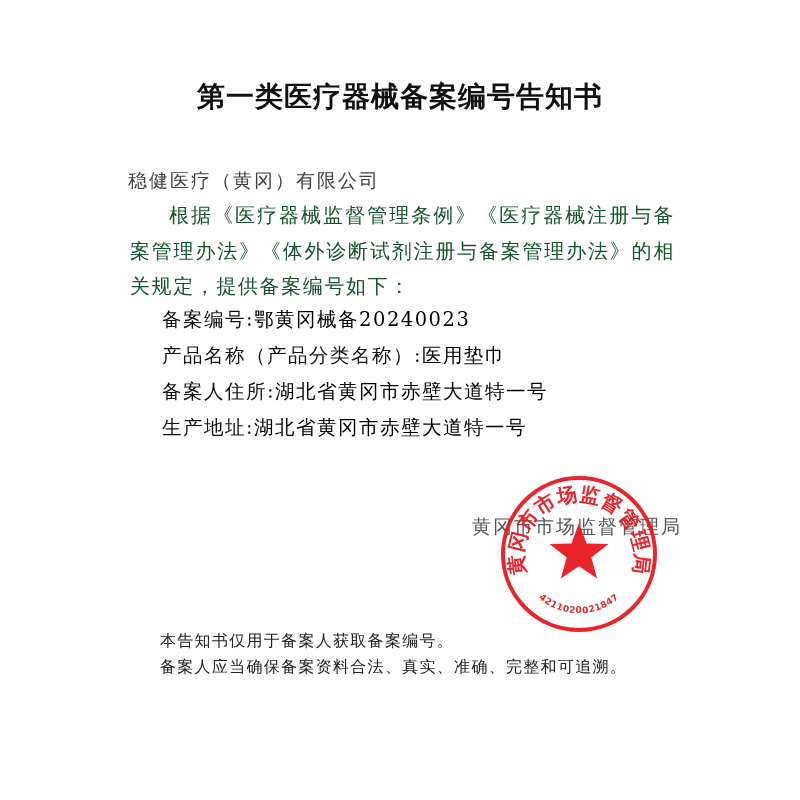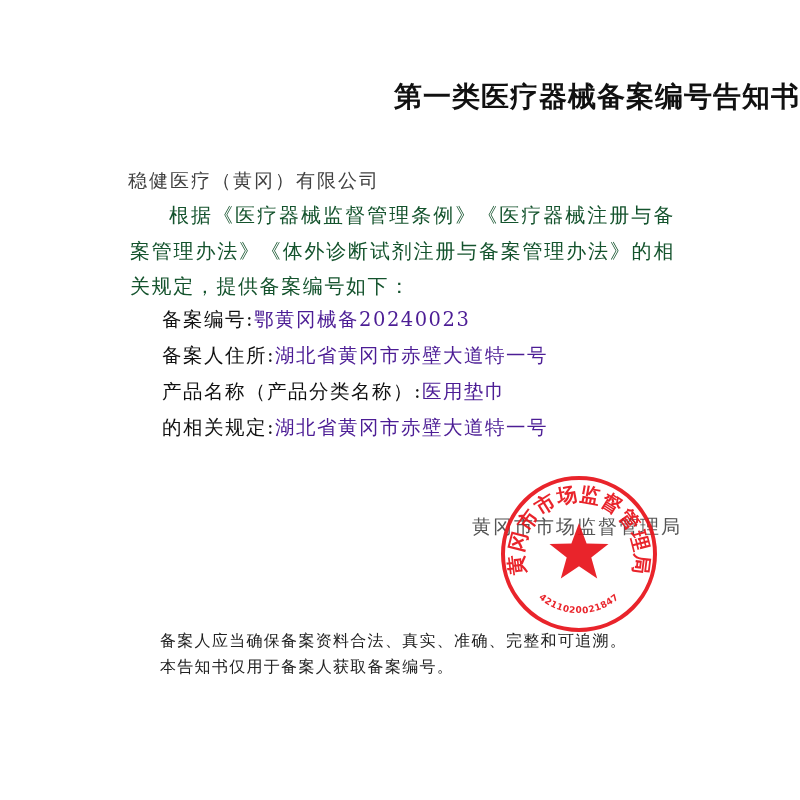--- a/index.html
+++ b/index.html
@@ -2,37 +2,37 @@
 <html><head>
 <meta charset="utf-8">
 <style>
   html, body { margin: 0; padding: 0; }
   body {
     width: 800px; height: 800px; background: #ffffff; position: relative; overflow: hidden;
     font-family: "DejaVu Serif", "Liberation Serif", serif;
   }
   .doc { position: absolute; left: 0; top: 0; width: 800px; height: 800px; }
   .title {
-    position: absolute; left: 0; width: 800px; top: 78px; text-align: right;
+    position: absolute; left: 0; width: 800px; top: 78px; text-align: center;
     font-size: 28px; font-weight: bold; color: #111; letter-spacing: 1px;
     font-family: "DejaVu Serif", serif;
   }
   .company {
     position: absolute; left: 128px; top: 168px; font-size: 19px; color: #404040;
     letter-spacing: 2px;
   }
   .para {
     position: absolute; left: 130px; top: 198px; width: 545px;
     font-size: 20px; line-height: 35.5px; color: #14532d; letter-spacing: 1.6px;
     text-indent: 39px; text-align: justify;
   }
   .fields { position: absolute; left: 162px; top: 302px; }
   .field { height: 36px; line-height: 36px; font-size: 19.5px; white-space: nowrap; letter-spacing: 1.5px; }
   .field .lbl { color: #111; text-align: center; }
-  .field .val { color: #4c1d95; }
+  .field .val { color: #000000; }
   .issuer {
     position: absolute; left: 472px; top: 514px; font-size: 19px; color: #555; letter-spacing: 2px;
   }
   .date {
     position: absolute; left: 444px; top: 554px; font-size: 19px; color: #333; letter-spacing: 1px;
     word-spacing: 8px;
   }
   .date span { margin-right: 10px; }
   .notes {
     position: absolute; left: 126px; top: 628px; width: 548px;
@@ -47,27 +47,27 @@
 <div class="doc">
   <div class="title">第一类医疗器械备案编号告知书</div>
   <div class="company">稳健医疗（黄冈）有限公司</div>
   <div class="para">根据《医疗器械监督管理条例》《医疗器械注册与备案管理办法》《体外诊断试剂注册与备案管理办法》的相关规定，提供备案编号如下：</div>
 
   <div class="fields">
     <div class="field">
       <span class="lbl">备案编号:</span><span class="val">鄂黄冈械备20240023</span>
     </div>
     <div class="field">
+      <span class="lbl">产品名称（产品分类名称）:</span><span class="val">医用垫巾</span>
+    </div>
+    <div class="field">
       <span class="lbl">备案人住所:</span><span class="val">湖北省黄冈市赤壁大道特一号</span>
     </div>
     <div class="field">
-      <span class="lbl">产品名称（产品分类名称）:</span><span class="val">医用垫巾</span>
-    </div>
-    <div class="field">
-      <span class="lbl">的相关规定:</span><span class="val">湖北省黄冈市赤壁大道特一号</span>
+      <span class="lbl">生产地址:</span><span class="val">湖北省黄冈市赤壁大道特一号</span>
     </div>
   </div>
 
   <div class="issuer">黄冈市市场监督管理局</div>
 
 
   <svg class="stamp" viewBox="0 0 162 162" xmlns="http://www.w3.org/2000/svg">
     <defs>
       <path id="arcTop" d="M 28 102 A 56 56 0 1 1 134 102"></path>
       <path id="arcBottom" d="M 30 112 A 60 60 0 0 0 132 112"></path>
@@ -76,16 +76,16 @@
     <polygon fill="#e8141b" points="81,50 88.6,70.5 110.5,71.1 93.3,84.5 99.2,105.5 81,93.3 62.8,105.5 68.7,84.5 51.5,71.1 73.4,70.5"></polygon>
     <text fill="#e8141b" font-size="20" font-weight="bold" font-family="DejaVu Sans, sans-serif" letter-spacing="1">
       <textPath href="#arcTop" startOffset="50%" text-anchor="middle">黄冈市市场监督管理局</textPath>
     </text>
     <text fill="#e8141b" font-size="9" font-weight="bold" font-family="DejaVu Sans, sans-serif" letter-spacing="0.5">
       <textPath href="#arcBottom" startOffset="50%" text-anchor="middle">4211020021847</textPath>
     </text>
   </svg>
 
   <div class="notes">
+    <div class="note">本告知书仅用于备案人获取备案编号。</div>
     <div class="note">备案人应当确保备案资料合法、真实、准确、完整和可追溯。</div>
-    <div class="note">本告知书仅用于备案人获取备案编号。</div>
   </div>
 </div>
 
 </body></html>

